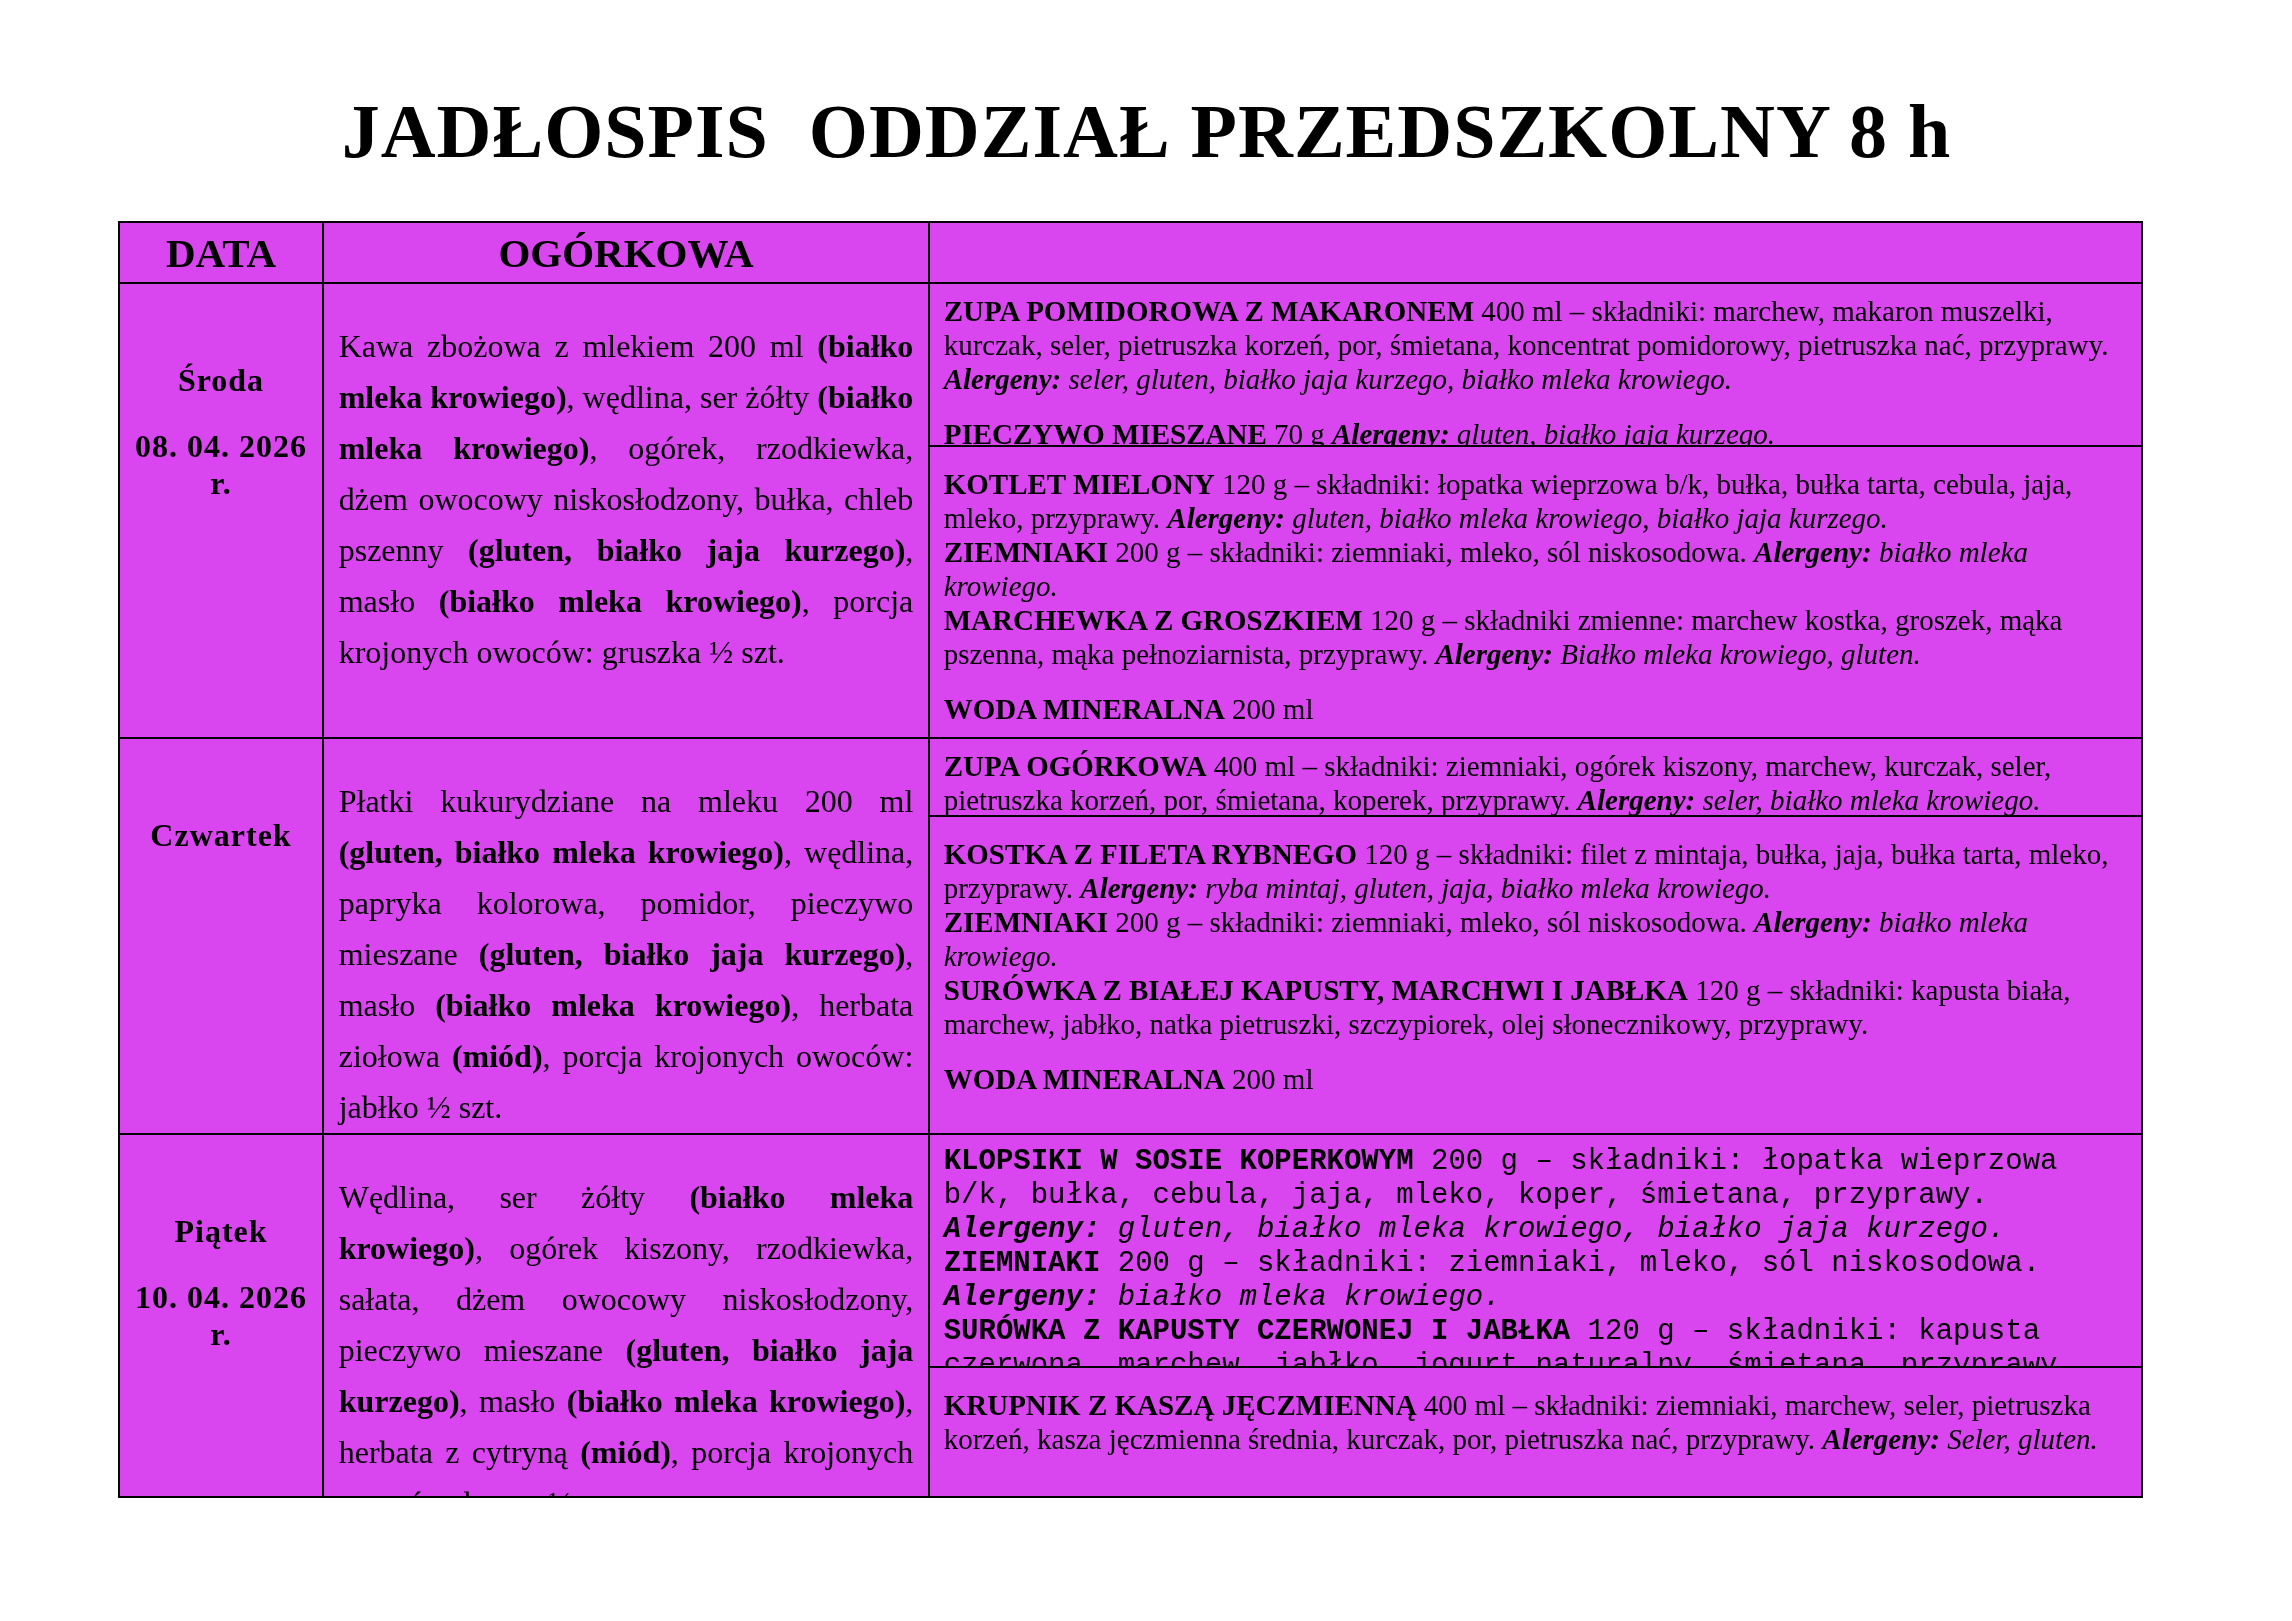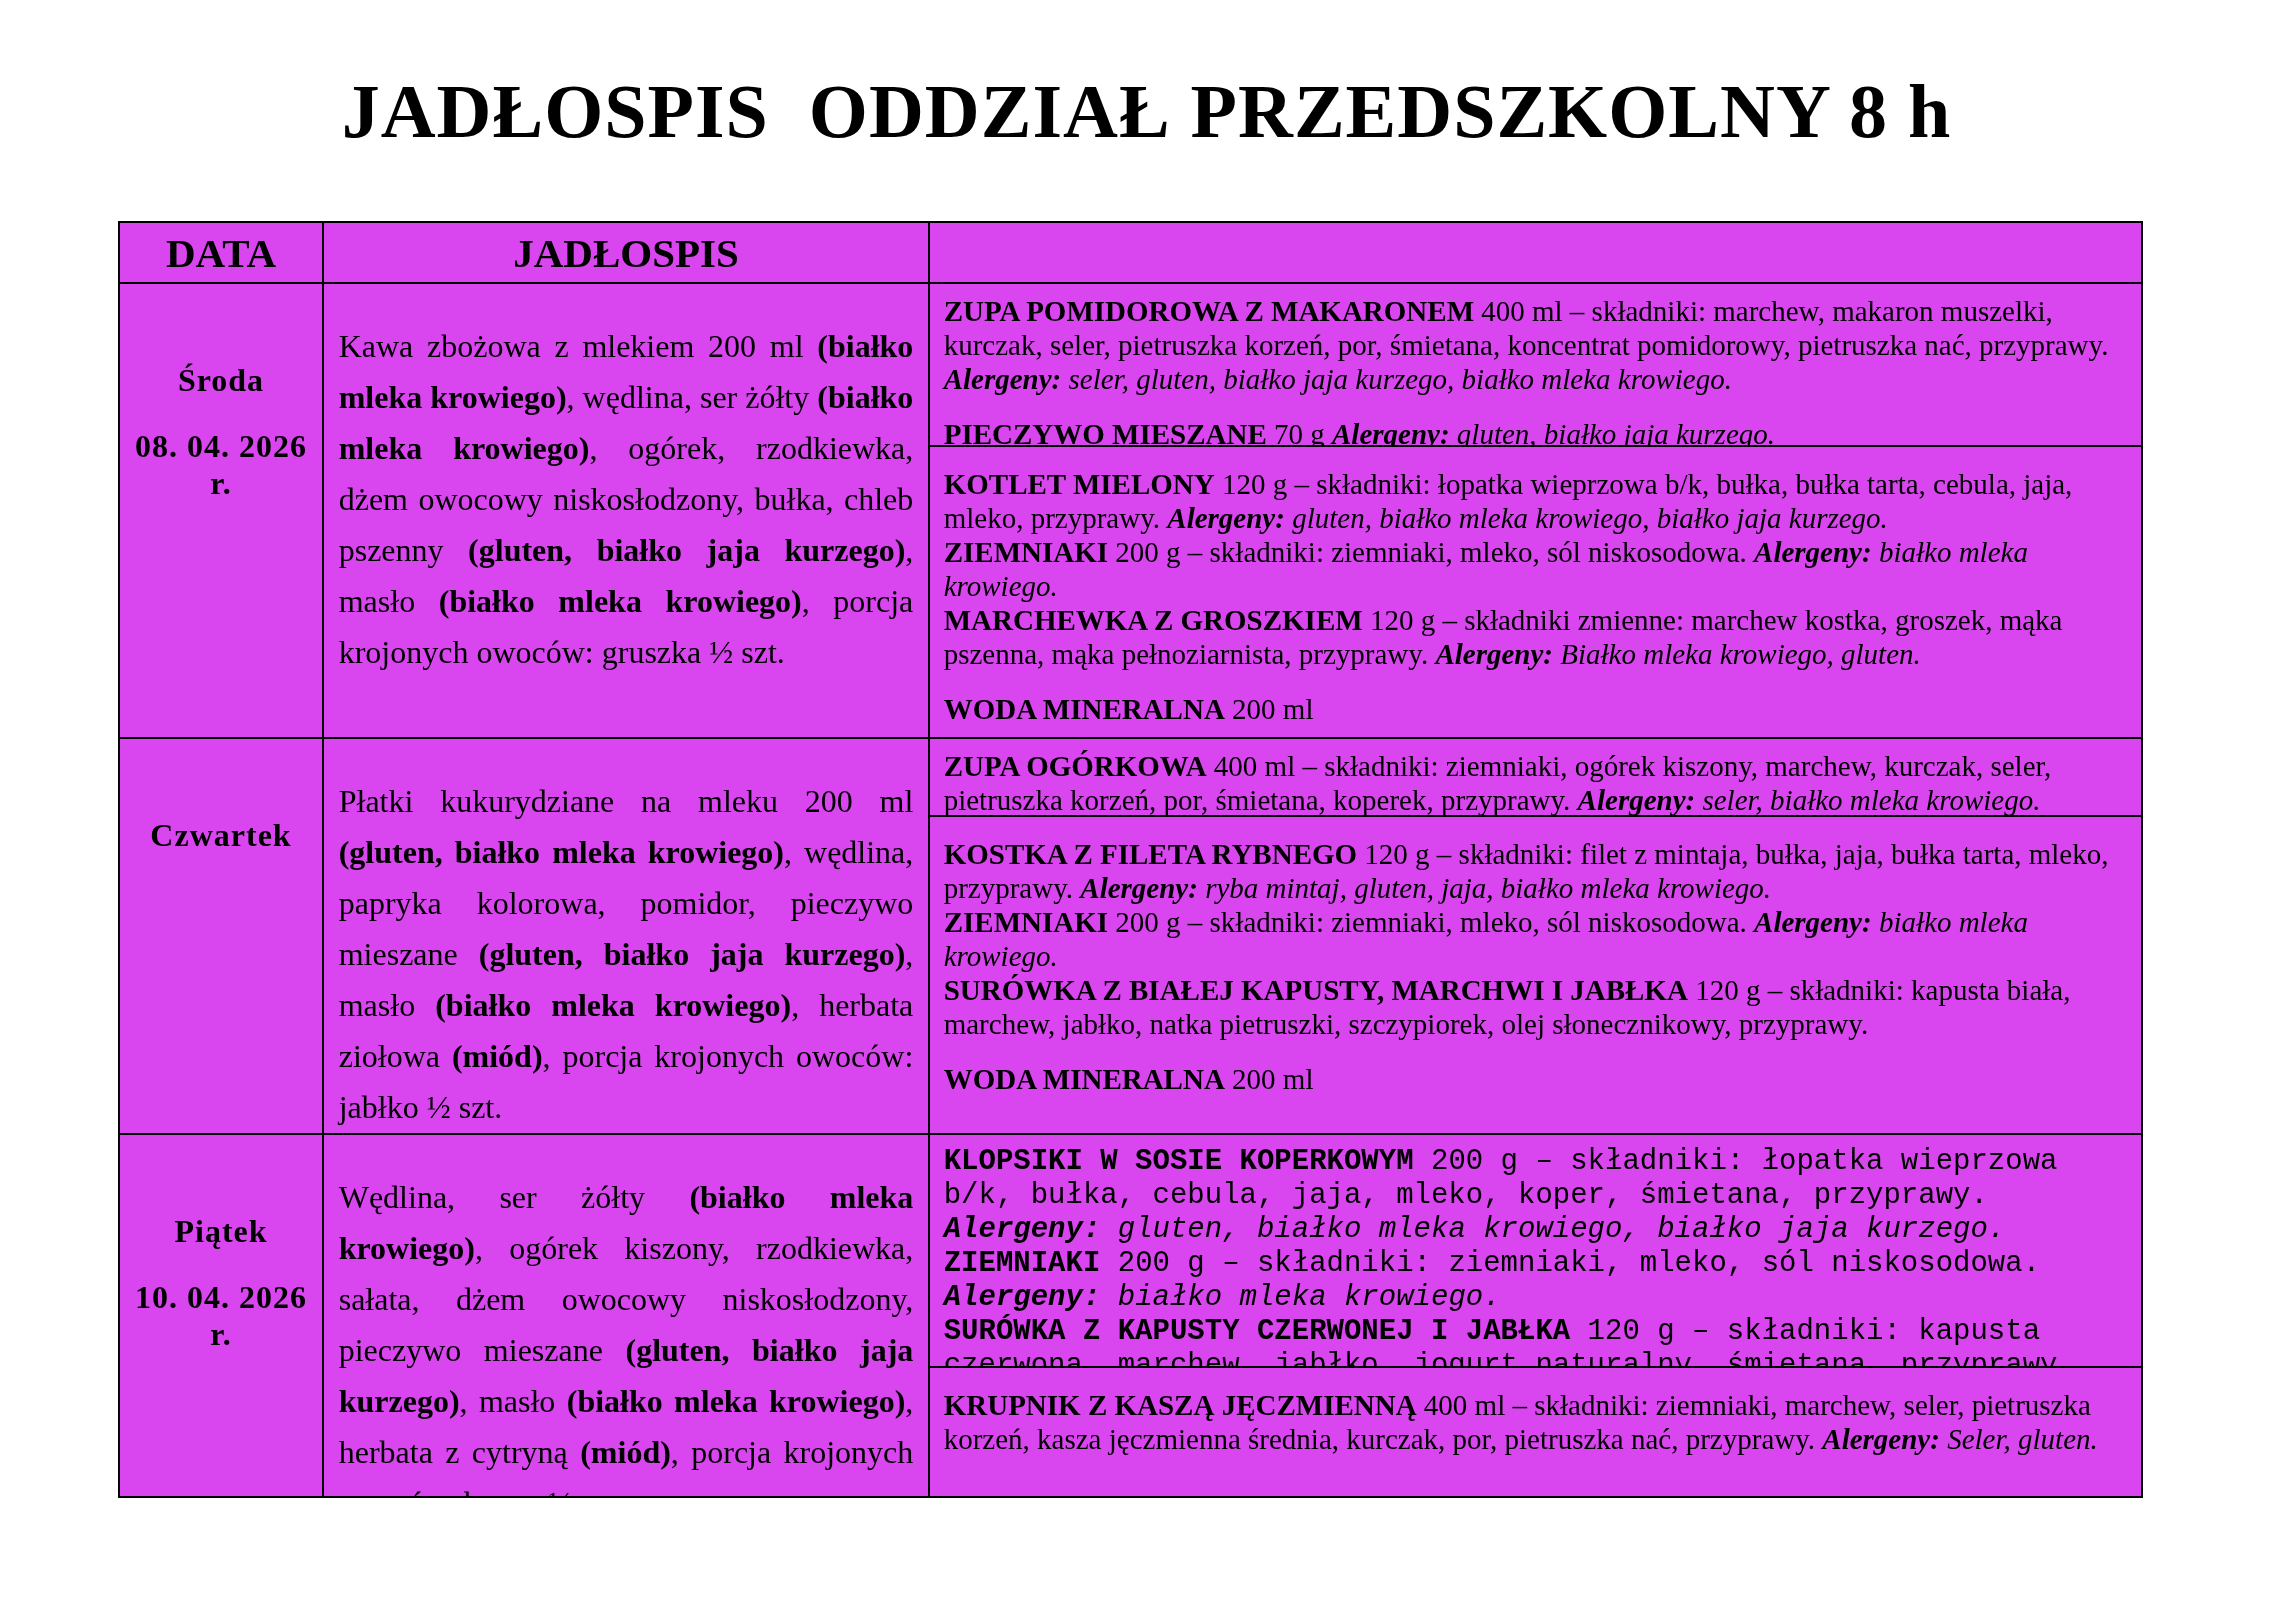--- a/index.html
+++ b/index.html
@@ -4,21 +4,21 @@
 <style>
   * { margin:0; padding:0; box-sizing:border-box; }
   html, body { background:#ffffff; }
   body {
     width:2293px; height:1621px;
     position:relative; overflow:hidden;
     font-family:"Liberation Serif","DejaVu Serif",serif;
     color:#000;
   }
   .page-title {
-    position:absolute; top:68px; left:0; width:2293px;
+    position:absolute; top:88px; left:0; width:2293px;
     text-align:center;
     font-size:76px; font-weight:bold;
     letter-spacing:1px;
     white-space:pre-wrap;
   }
   .menu-table {
     position:absolute; left:118px; top:221px;
     width:2025px;
     border:2.9px solid #000;
     background:#d946ef;
@@ -60,21 +60,21 @@
 </style>
 </head>
 <body>
 
 <h1 class="page-title">JADŁOSPIS  ODDZIAŁ PRZEDSZKOLNY 8 h</h1>
 
 <div class="menu-table">
 
   <div class="tr header-row">
     <div class="c-data th">DATA</div>
-    <div class="c-break th">JADŁOSPIS</div>
+    <div class="c-break th">OGÓRKOWA</div>
   </div>
 
   <div class="tr body-row row-1">
     <div class="c-data date-cell">
       <div class="day-label">Środa</div>
       <div class="date-label">08. 04. 2026 r.</div>
     </div>
     <div class="c-break breakfast-cell"><span class="seg-n">Kawa zbożowa z mlekiem 200 ml </span><span class="seg-b">(białko mleka krowiego)</span><span class="seg-n">, wędlina, ser żółty </span><span class="seg-b">(białko mleka krowiego)</span><span class="seg-n">, ogórek, rzodkiewka, dżem owocowy niskosłodzony, bułka, chleb pszenny </span><span class="seg-b">(gluten, białko jaja kurzego)</span><span class="seg-n">, masło </span><span class="seg-b">(białko mleka krowiego)</span><span class="seg-n">,  porcja krojonych owoców: gruszka ½ szt.</span></div>
     <div class="c-obiad">
       <div class="subcell sub-1a">

